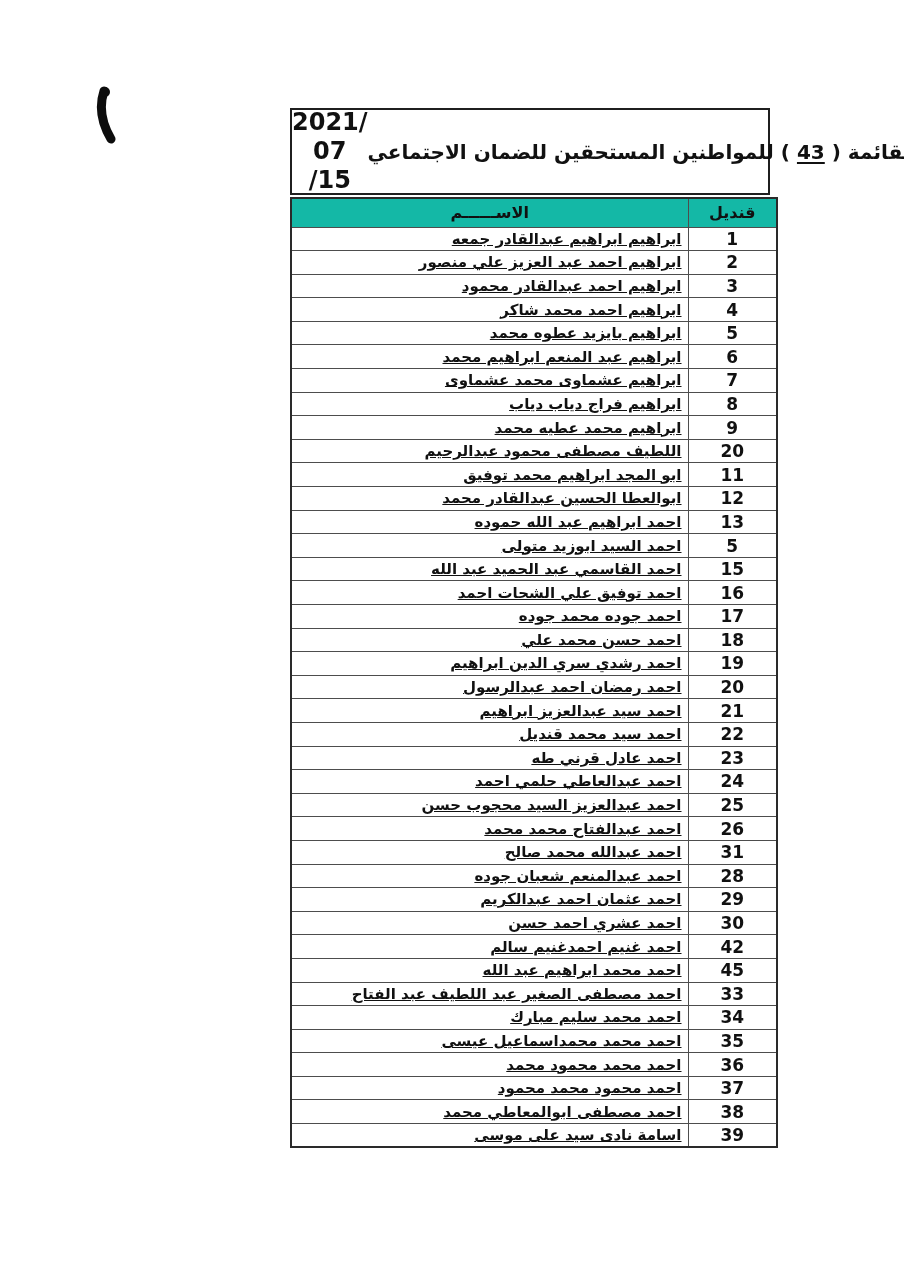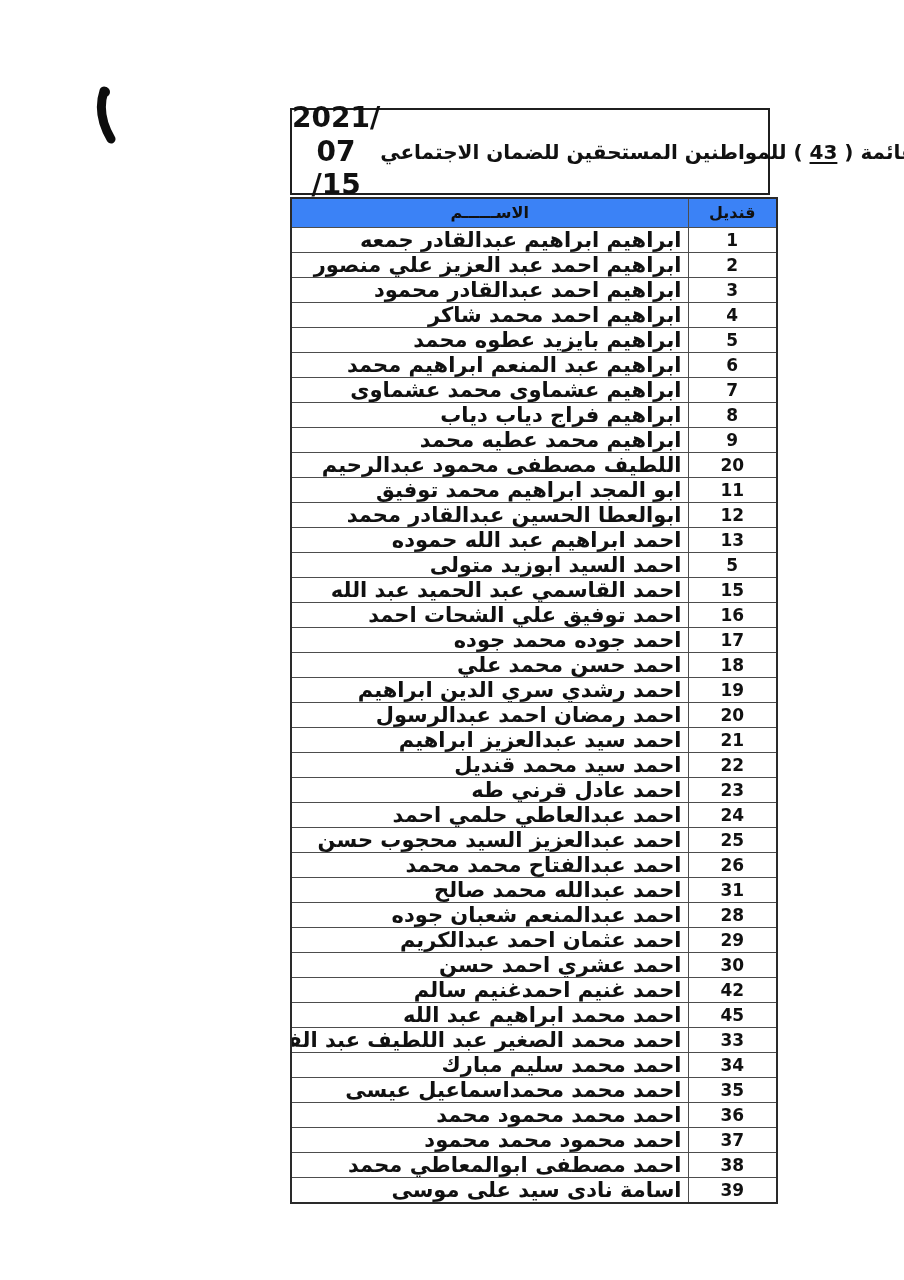--- a/index.html
+++ b/index.html
@@ -13,42 +13,42 @@
 
   
   .title-box {
     position:absolute; left:290px; top:108px; width:480px; height:87px;
     border:2px solid #1f1f1f; background:#ffffff;
     display:flex; flex-direction:row; align-items:center; justify-content:flex-end;
     text-align:center; direction:rtl;
   }
   .title-line { font-weight:bold; font-size:20px; line-height:1.4; letter-spacing:0; white-space:nowrap; }
   .title-number { text-decoration:underline; text-underline-offset:3px; text-decoration-thickness:2px; }
-  .date-line { font-weight:bold; font-size:28px; line-height:1.2; direction:ltr; }
+  .date-line { font-weight:bold; font-size:24px; line-height:1.2; direction:ltr; }
 
   
   table.names-table {
     position:absolute; left:290px; top:197px; width:486px;
     border-collapse:collapse; table-layout:fixed;
     direction:rtl;
     border:2px solid #2a2a2a;
   }
   .names-table th, .names-table td {
     border:1px solid #4d4d4d;
     font-weight:bold;
     vertical-align:middle;
     overflow:hidden; white-space:nowrap;
   }
   .names-table thead th {
-    background:#3b82f6; height:29px; font-size:16px; text-align:center; padding:0 6px;
+    background:#14b8a6; height:29px; font-size:16px; text-align:center; padding:0 6px;
   }
   col.serial-col { width:89px; }
   col.name-col  { width:397px; }
   .serial-cell { height:23.6px; font-size:17px; text-align:center; padding:0 2px; }
-  .name-cell   { height:23.6px; font-size:21px; text-align:right; padding:0 6px; }
+  .name-cell   { height:23.6px; font-size:15px; text-align:right; padding:0 6px;text-decoration:underline; }
 </style>
 </head>
 <body>
 
 <div class="page">
 
   <div class="corner-mark">
     <svg width="32" height="58" viewBox="0 0 32 58" aria-hidden="true">
       <path d="M12 5 C7 20 9 36 19 53" stroke="#0d0d0d" stroke-width="9" fill="none" stroke-linecap="round"></path>
       <circle cx="13" cy="6" r="5" fill="#0d0d0d"></circle>
@@ -195,21 +195,21 @@
         <tr>
           <td class="serial-cell">42</td>
           <td class="name-cell">احمد غنيم احمدغنيم سالم</td>
         </tr>
         <tr>
           <td class="serial-cell">45</td>
           <td class="name-cell">احمد محمد ابراهيم عبد الله</td>
         </tr>
         <tr>
           <td class="serial-cell">33</td>
-          <td class="name-cell">احمد محمد الصغير عبد اللطيف عبد الفتاح</td>
+          <td class="name-cell">احمد مصطفى الصغير عبد اللطيف عبد الفتاح</td>
         </tr>
         <tr>
           <td class="serial-cell">34</td>
           <td class="name-cell">احمد محمد سليم مبارك</td>
         </tr>
         <tr>
           <td class="serial-cell">35</td>
           <td class="name-cell">احمد محمد محمداسماعيل عيسى</td>
         </tr>
         <tr>

